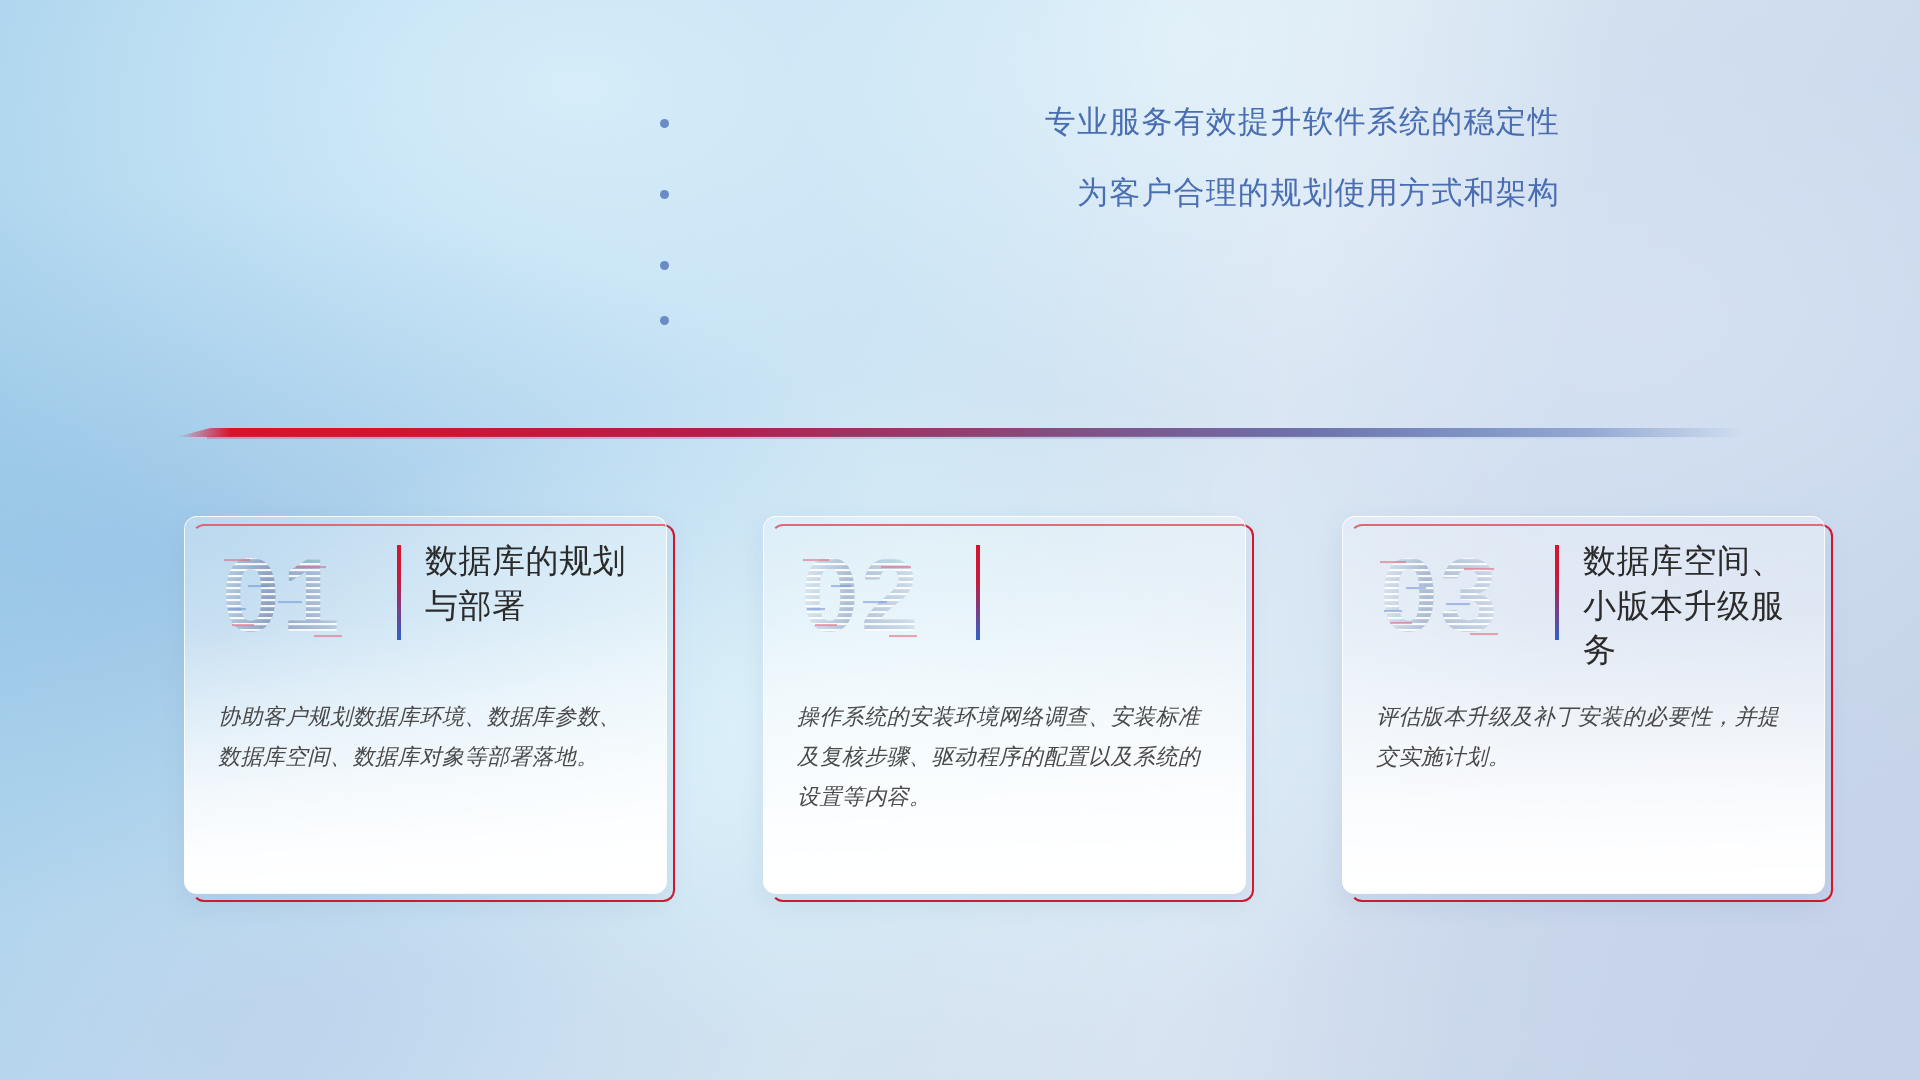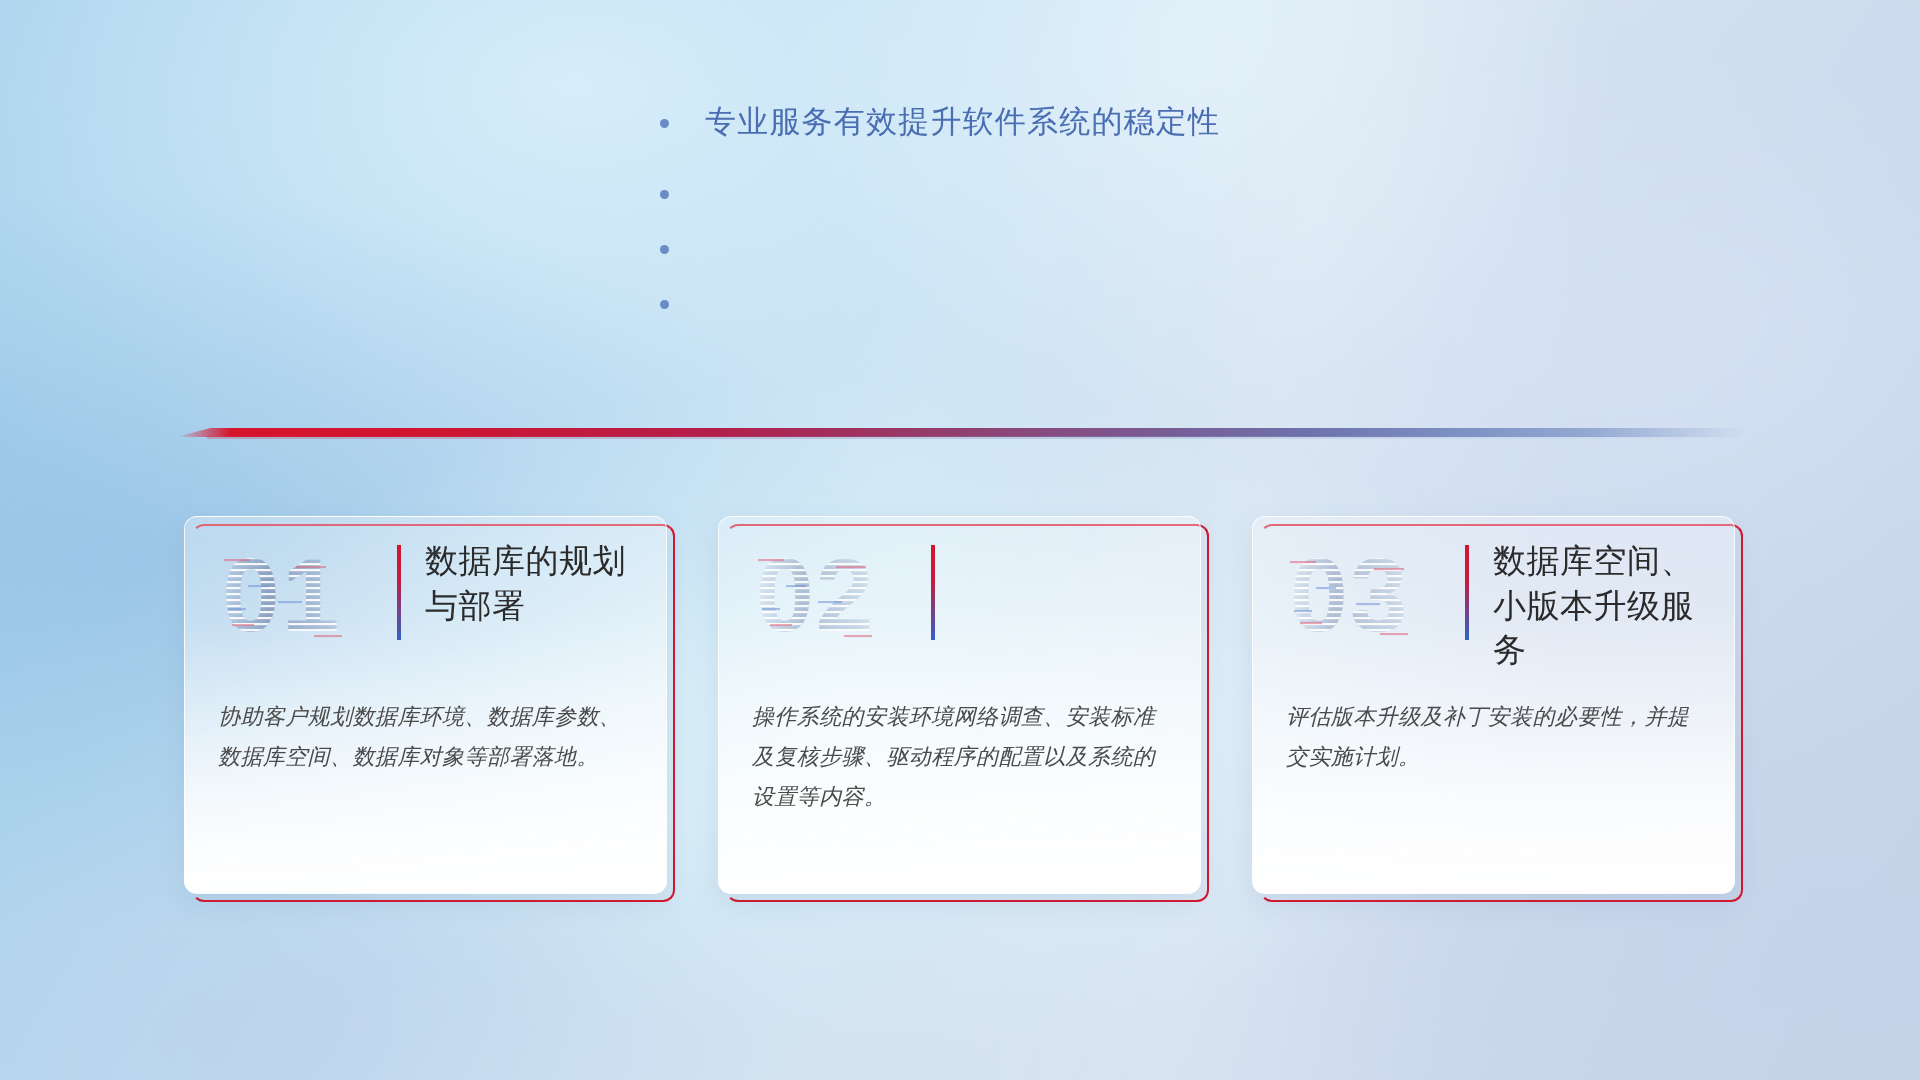--- a/index.html
+++ b/index.html
@@ -54,20 +54,21 @@
   
   #bullets {
     position:absolute;
     left:660px; top:100px;
     width:900px;
   }
   .bullet-row {
     display:flex;
     align-items:flex-start;
     margin-bottom:27px;
+    justify-content:space-between;
   }
   .bullet-dot {
     width:9px; height:9px;
     border-radius:50%;
     background:#6a8cc4;
     margin-top:19px;
     margin-right:36px;
     flex:0 0 auto;
   }
   .bullet-text {
@@ -113,21 +114,21 @@
   }
 
   
   #cards {
     position:absolute;
     left:0; top:516px;
     width:1920px;
     display:flex;
     justify-content:flex-start;
     padding-left:184px;
-    gap:43px;
+    gap:88px;
   }
   .card {
     position:relative;
     width:491px;
     height:386px;
     flex:0 0 auto;
   }
   .card-accent {
     position:absolute;
     left:8px; top:8px;
@@ -206,20 +207,21 @@
   <div class="bg-layer bg-sheen"></div>
 </div>
 
 <div id="bullets">
   <div class="bullet-row">
     <span class="bullet-dot"></span>
     <span class="bullet-text">专业服务有效提升软件系统的稳定性</span>
   </div>
   <div class="bullet-row">
     <span class="bullet-dot"></span>
+    <span class="bullet-text">为客户合理的规划使用方式和架构</span>
   </div>
   <div class="bullet-row">
     <span class="bullet-dot"></span>
   </div>
   <div class="bullet-row">
     <span class="bullet-dot"></span>
   </div>
 </div>
 
 <div id="divider-wrap">

